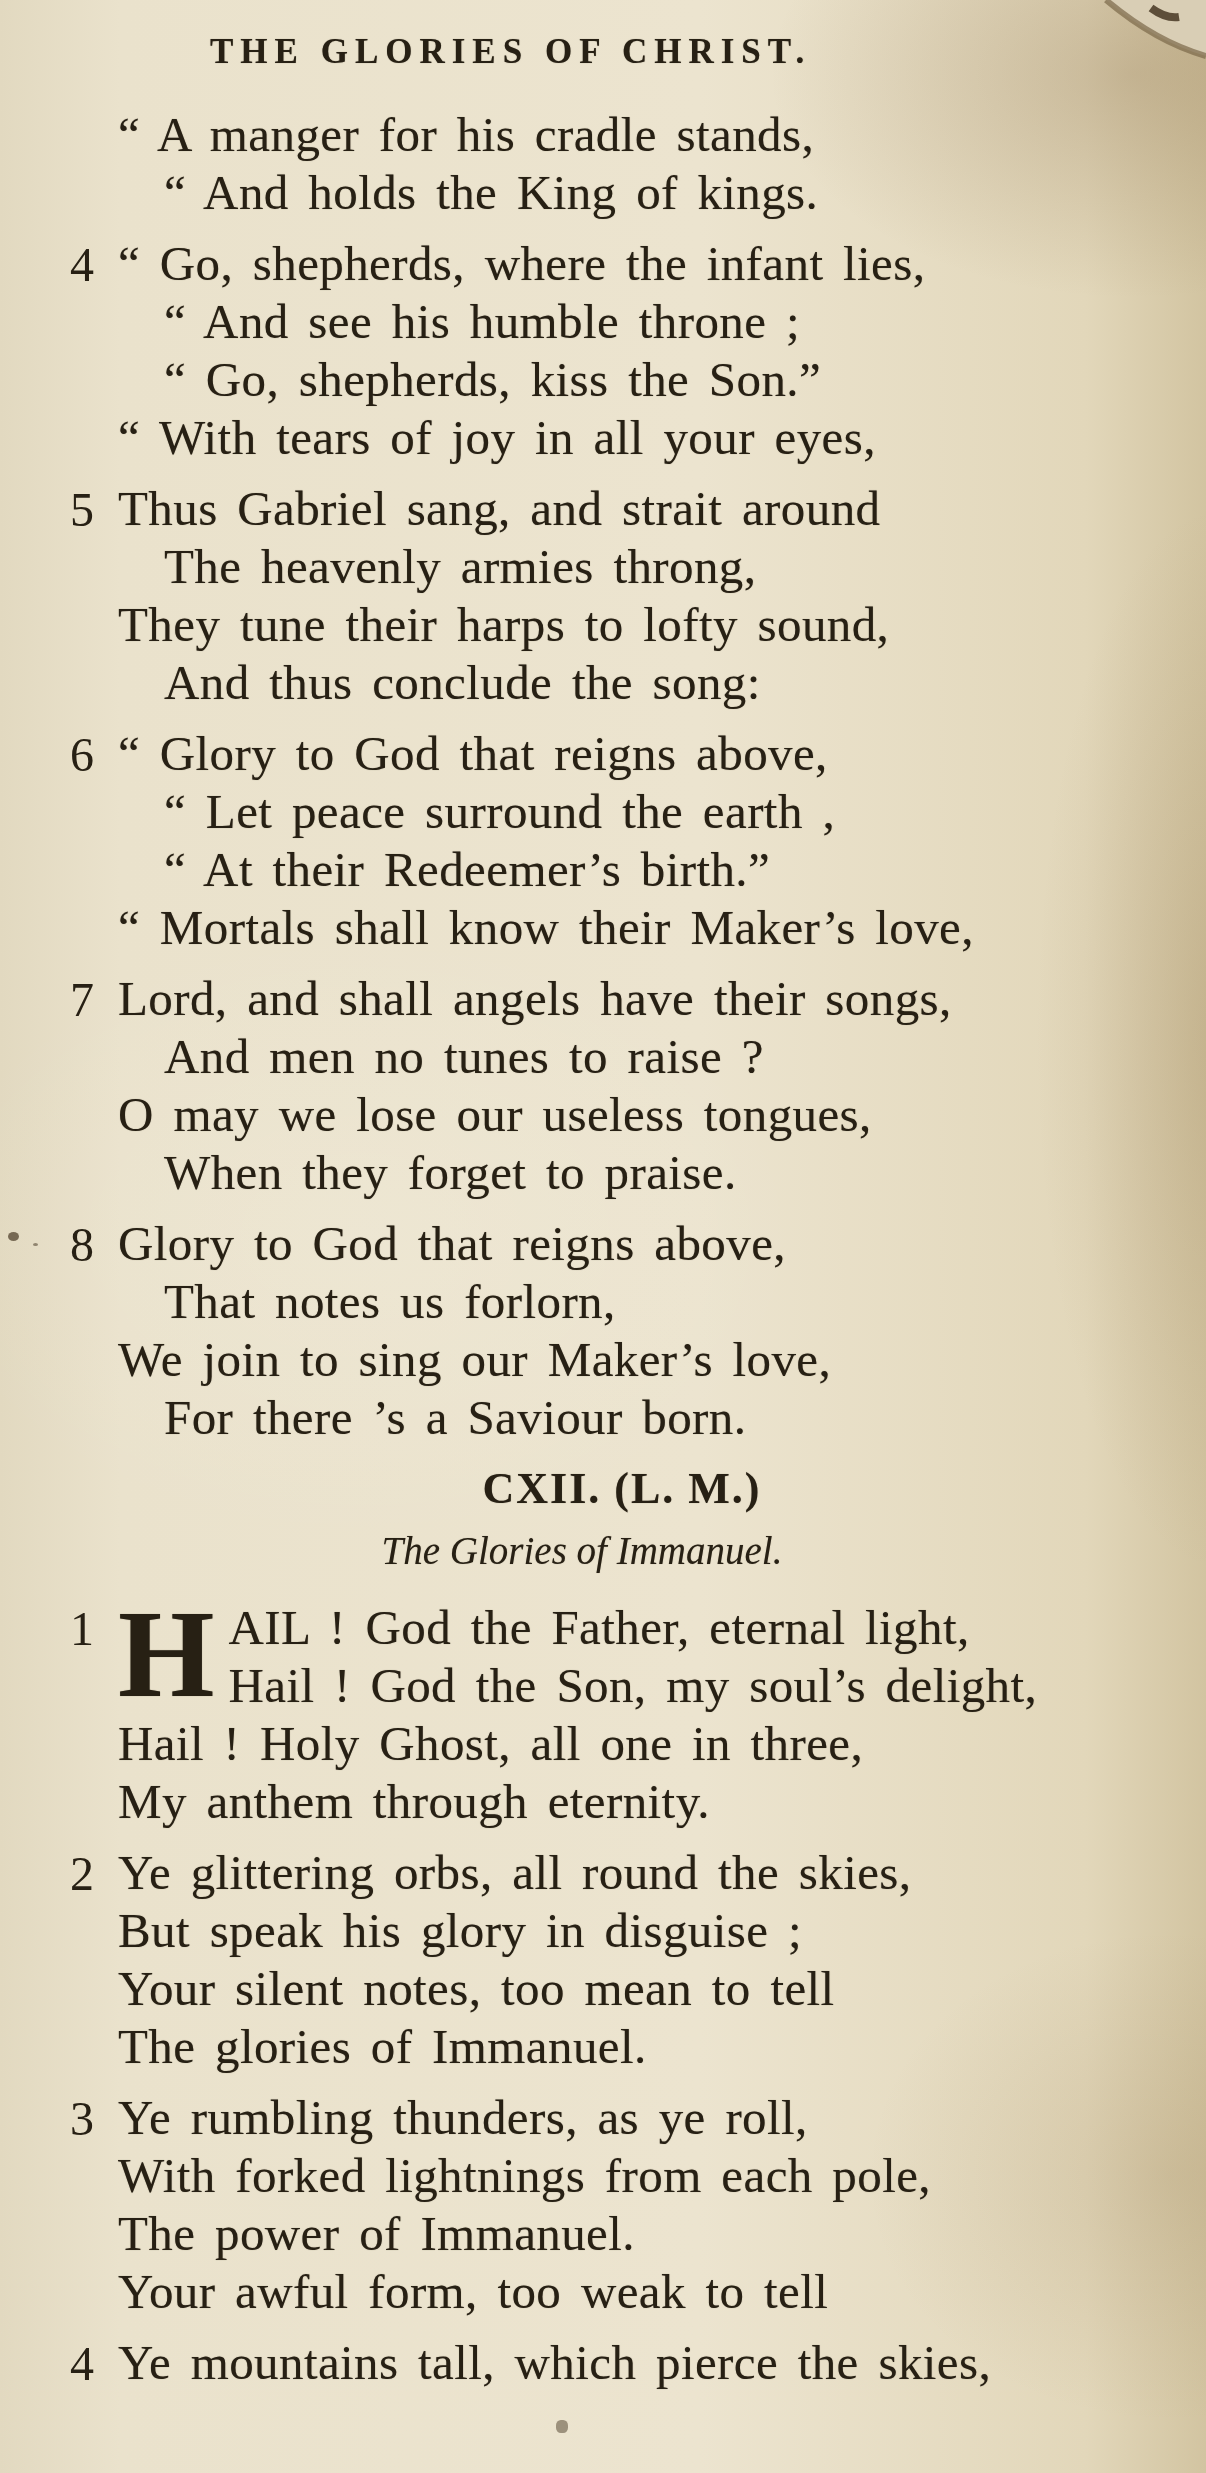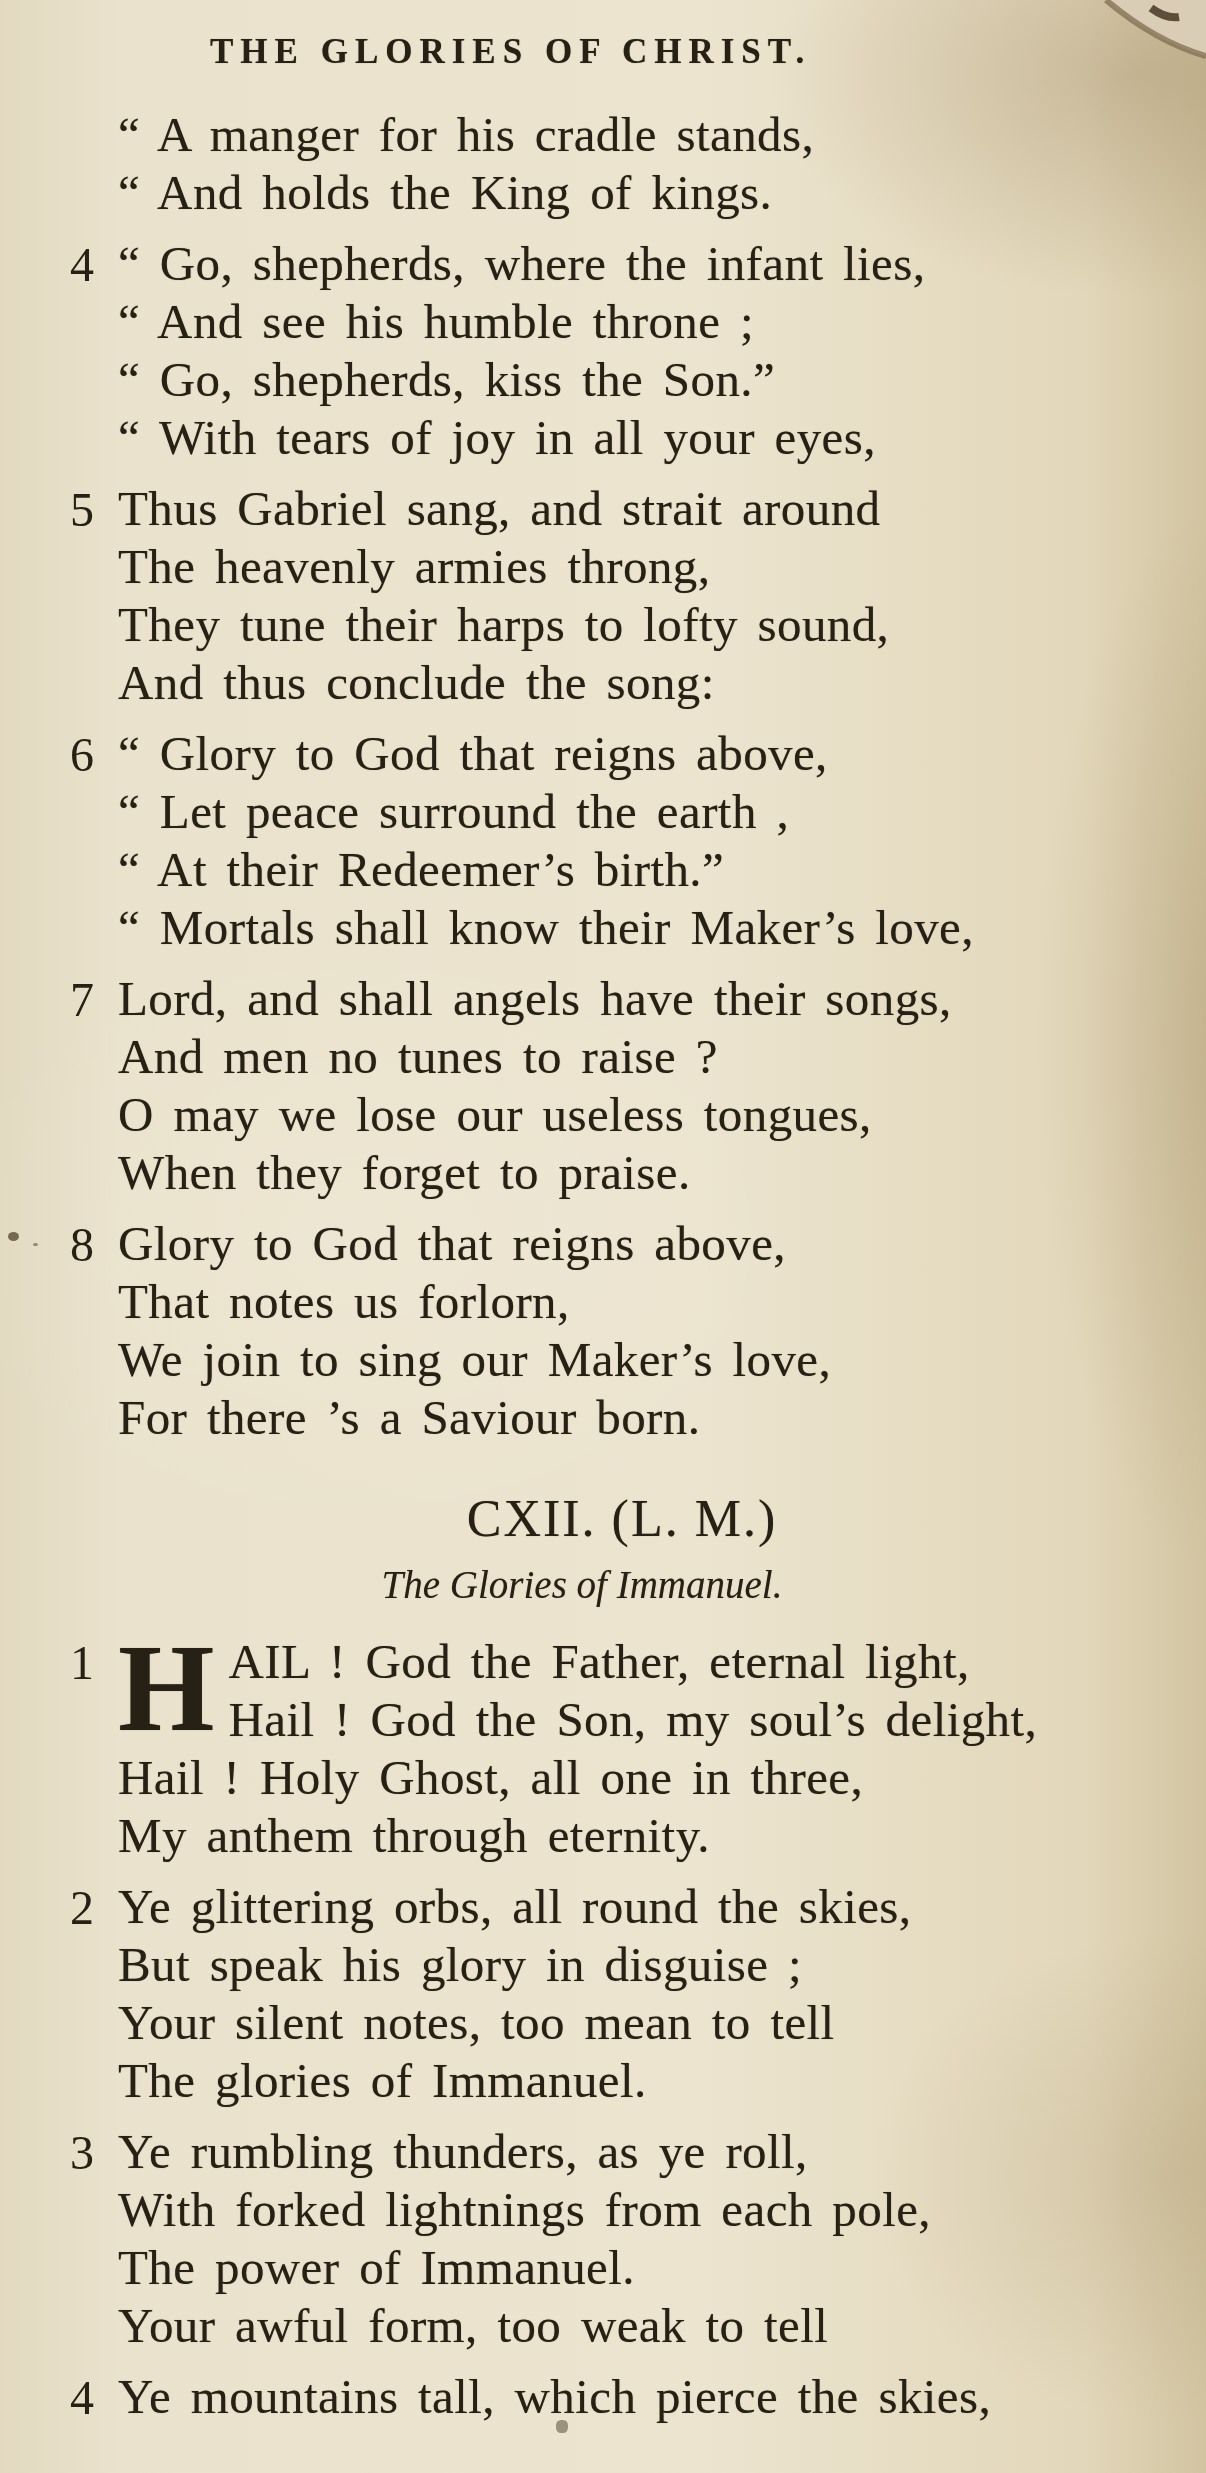--- a/index.html
+++ b/index.html
@@ -22,29 +22,29 @@
     width:max-content;margin:8px 0 34px 92px;
     text-shadow:0 0 1px rgba(45,35,20,.45);
   }
   .verse{position:relative;margin-bottom:13px}
   .vnum{position:absolute;left:-48px;top:2px;font-size:48px}
   .line{
     font-size:49px;line-height:58px;white-space:nowrap;
     letter-spacing:.4px;word-spacing:7px;
     text-shadow:0 0 1px rgba(45,35,20,.40);
   }
-  .line.ind{}
+  .line.ind{margin-left:46px}
   .dropcap{
     float:left;font-size:124px;line-height:.80;height:110px;
     padding:6px 14px 0 0;font-weight:bold;
     text-shadow:0 0 1px rgba(45,35,20,.45);
   }
   .section-head{
-    font-size:52px;font-weight:normal;text-align:center;
-    margin:42px 50px 14px 0;letter-spacing:2px;
+    font-size:44px;font-weight:bold;text-align:center;
+    margin:16px 50px 14px 0;letter-spacing:2px;
     text-shadow:0 0 1px rgba(45,35,20,.4);
   }
   .subtitle{
     font-style:italic;font-size:39px;text-align:center;
     margin:0 130px 26px 0;
     text-shadow:0 0 1px rgba(45,35,20,.35);
   }
   .corner-fold{position:absolute;top:0;right:0}
   .speck-left{
     position:absolute;left:8px;top:1232px;width:11px;height:9px;border-radius:50%;

